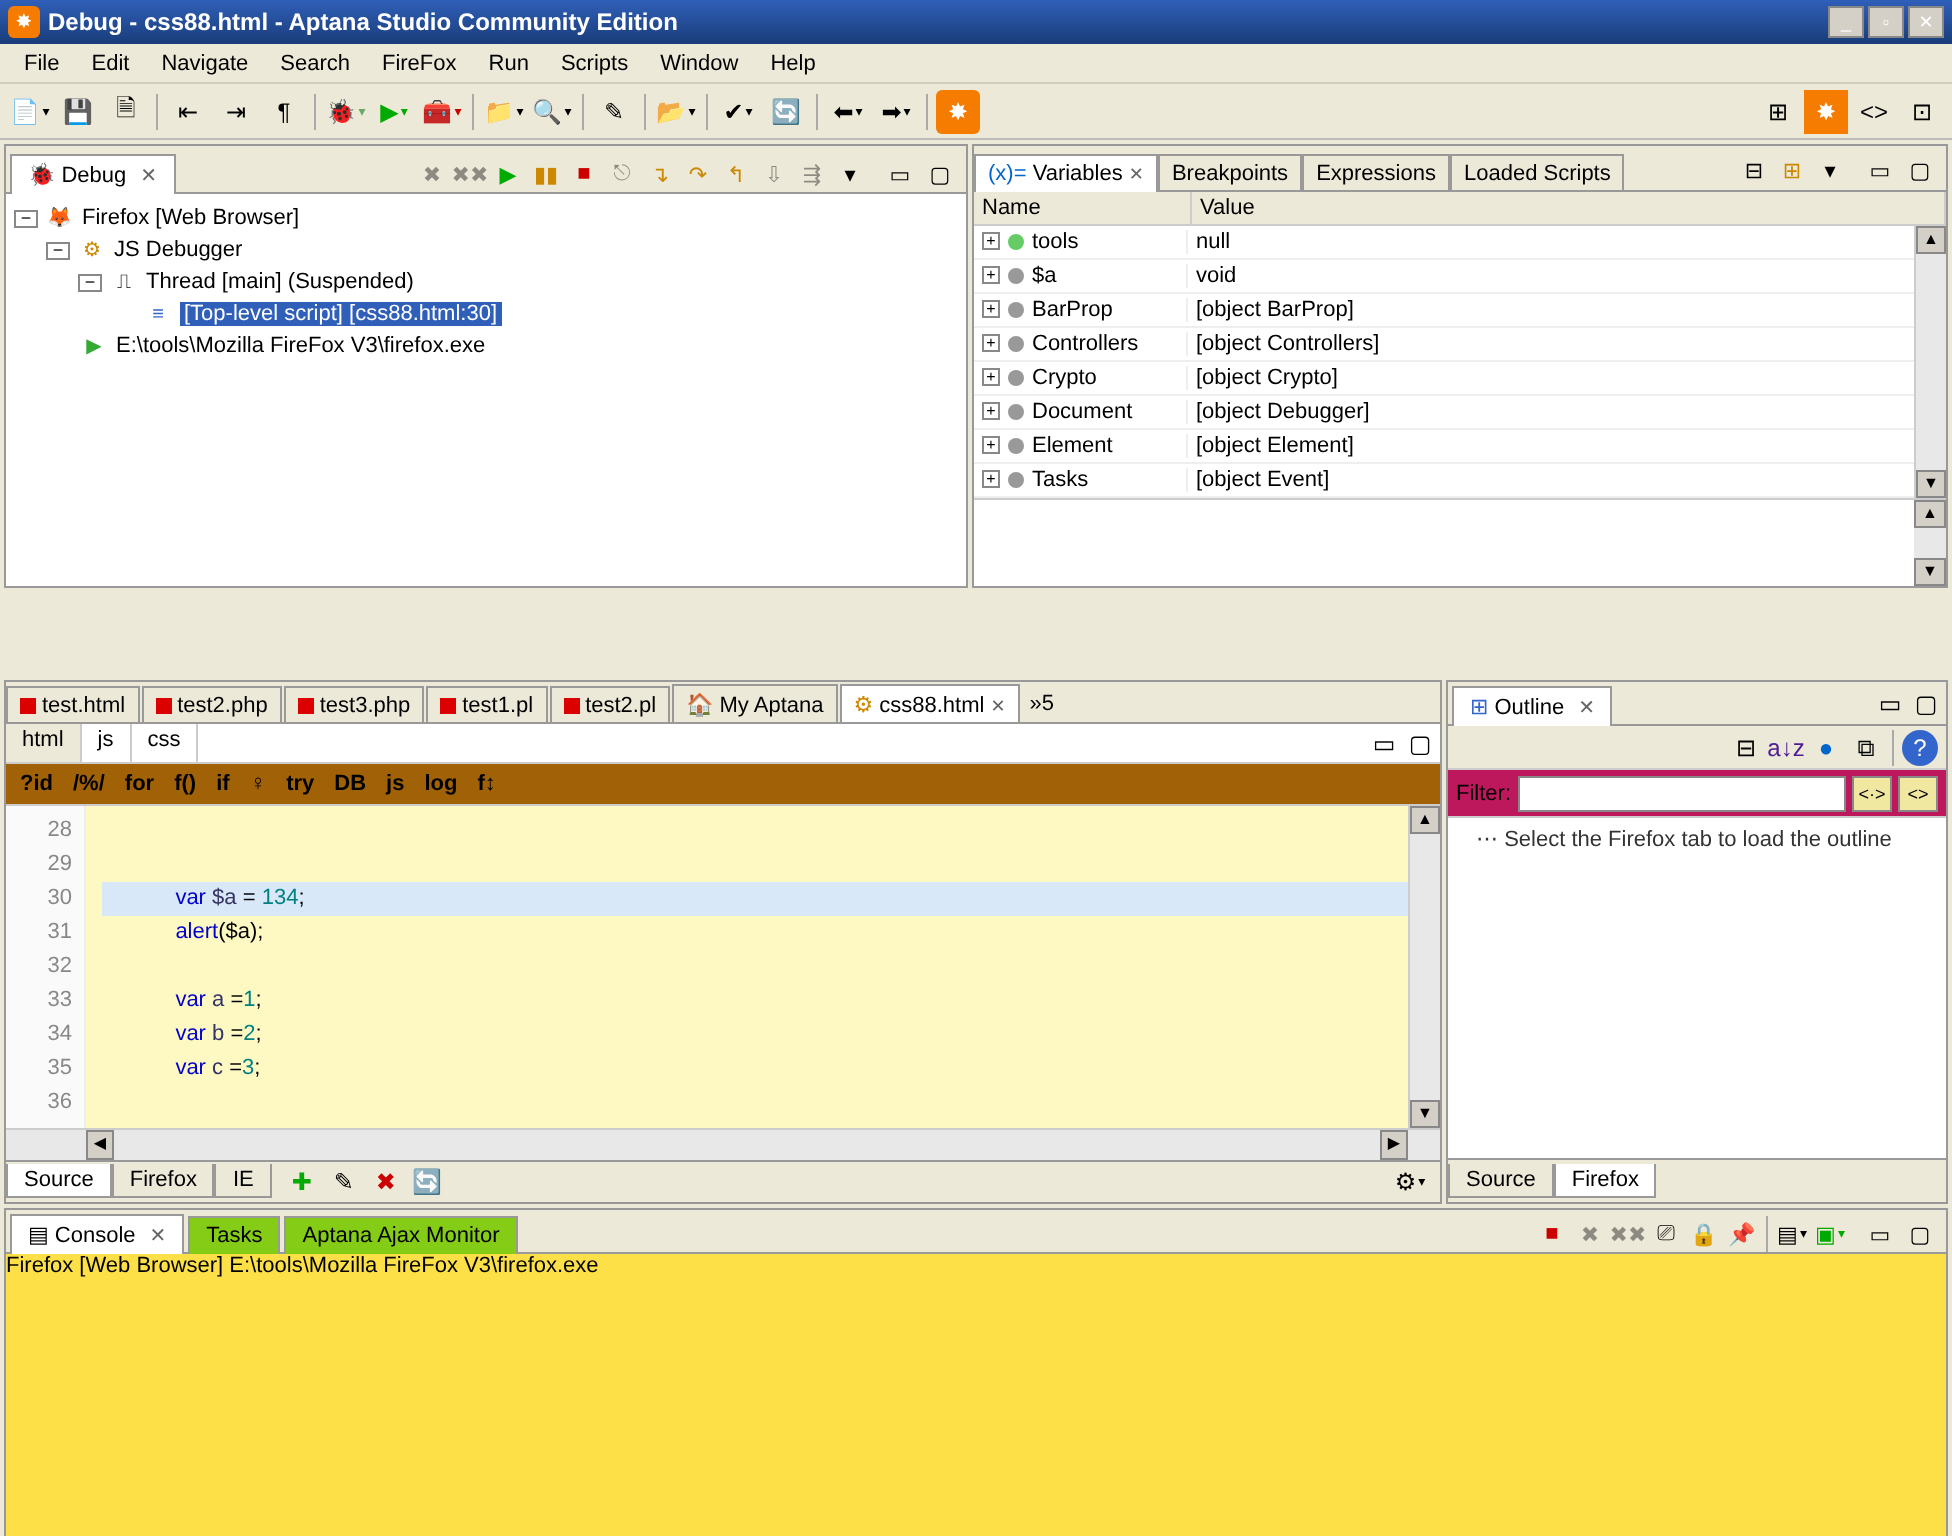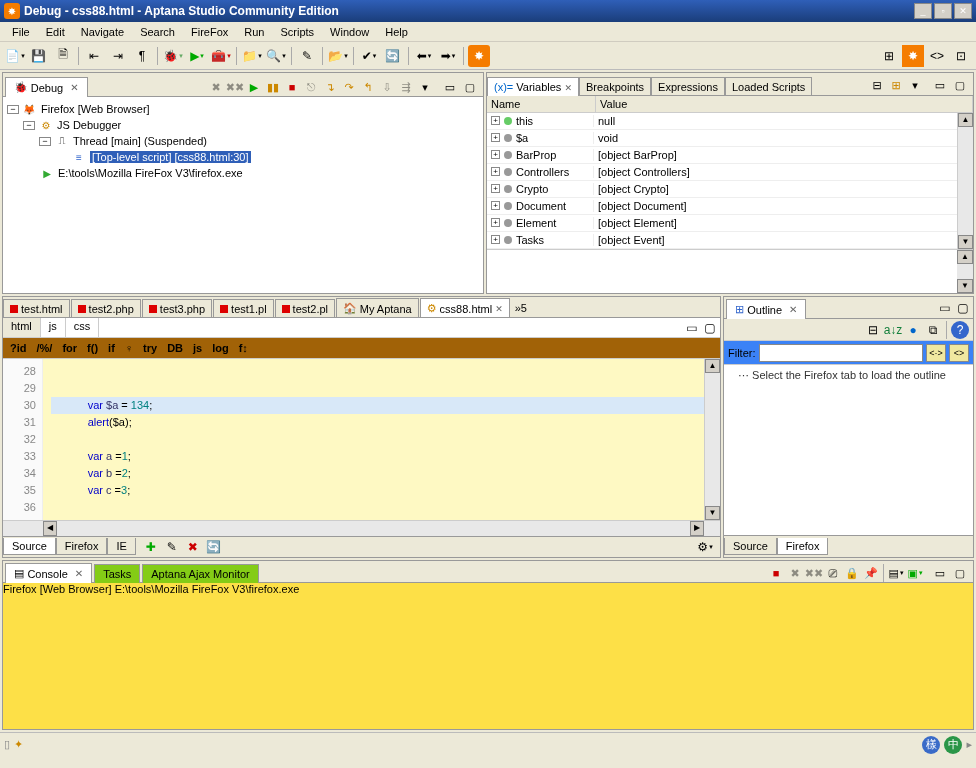--- a/index.html
+++ b/index.html
@@ -62,21 +62,21 @@
 .var-row .bullet { width: 8px; height: 8px; border-radius: 50%; margin-right: 4px; }
 .var-row .name { width: 77px; }
 .var-row .value { flex: 1; border-left: 1px solid #eee; padding-left: 4px; }
 .vars-detail { height: 46px; border-top: 1px solid #ccc; background: white; position: relative; }
 .vars-detail .sb { position: absolute; right: 0; top: 0; bottom: 0; width: 16px; background: #e8e8e8; }
 .vars-body-wrap { position: relative; flex: 1; display: flex; }
 .vars-body-wrap .sb { position: absolute; right: 0; top: 0; bottom: 0; width: 16px; background: #e8e8e8; border-left: 1px solid #ccc; }
 .sb-btn { height: 14px; background: #d4d0c8; border: 1px solid #888; font-size: 8px; text-align: center; line-height: 12px; cursor: pointer; }
 
 
-.editor-area { display: flex; }
+.editor-area { display: flex; margin-top: 44px; }
 .editor-left { width: 719px; border: 1px solid #999; margin: 0 1px 0 2px; display: flex; flex-direction: column; background: #ece9d8; }
 .editor-tabs { height: 22px; display: flex; align-items: flex-end; background: #ece9d8; border-bottom: 1px solid #999; overflow: hidden; }
 .etab { display: flex; align-items: center; gap: 3px; padding: 3px 6px; border: 1px solid #999; border-bottom: none; margin-bottom: -1px; margin-right: 1px; cursor: pointer; white-space: nowrap; font-size: 11px; }
 .etab .dot { width: 8px; height: 8px; background: #d00; display: inline-block; }
 .etab.active { background: white; }
 .sub-tabs { height: 20px; display: flex; border-bottom: 1px solid #ccc; background: white; }
 .stab { padding: 2px 8px; border-right: 1px solid #ccc; cursor: pointer; }
 .stab.active { background: #ece9d8; }
 .snippet-bar { height: 22px; display: flex; align-items: center; gap: 4px; padding: 0 4px; background: #a16207; border-bottom: 1px solid #ccc; }
 .snippet-bar span { font-weight: bold; cursor: pointer; padding: 0 3px; font-size: 11px; }
@@ -93,21 +93,21 @@
 .code-sb-h { height: 16px; background: #e8e8e8; border-top: 1px solid #ccc; display: flex; }
 .editor-bottom { height: 22px; display: flex; align-items: center; border-top: 1px solid #999; background: #ece9d8; }
 .btab { padding: 2px 8px; border: 1px solid #999; border-top: none; cursor: pointer; }
 .btab.active { background: white; }
 .ebot-tools { display: flex; gap: 3px; margin-left: 6px; }
 .ebot-right { margin-left: auto; margin-right: 4px; }
 
 
 .outline-panel { flex: 1; border: 1px solid #999; margin: 0 2px 0 1px; display: flex; flex-direction: column; background: white; }
 .outline-toolbar { height: 22px; background: #ece9d8; border-bottom: 1px solid #ccc; display: flex; align-items: center; justify-content: flex-end; gap: 2px; padding: 0 4px; }
-.filter-row { height: 24px; display: flex; align-items: center; padding: 2px 4px; background: #3b82f6; border-bottom: 1px solid #ccc; gap: 3px; }
+.filter-row { height: 24px; display: flex; align-items: center; padding: 2px 4px; background: #be185d; border-bottom: 1px solid #ccc; gap: 3px; }
 .filter-row input { flex: 1; border: 1px solid #888; height: 18px; padding: 0 3px; }
 .filter-btn { width: 20px; height: 18px; border: 1px solid #888; background: #f0e8a0; font-size: 9px; cursor: pointer; text-align: center; line-height: 16px; }
 .outline-body { flex: 1; padding: 4px; }
 .outline-bottom { height: 22px; display: flex; align-items: center; border-top: 1px solid #999; background: #ece9d8; }
 
 
 .console-area { border: 1px solid #999; margin: 2px; display: flex; flex-direction: column; background: white; height: 170px; }
 .console-body { flex: 1; padding: 0; background: #fde047; }
 
 
@@ -253,21 +253,21 @@
     </div>
     <div class="vars-header">
       <div class="vh-name">Name</div>
       <div class="vh-value">Value</div>
     </div>
     <div class="vars-body-wrap">
       <div class="vars-body" id="vars-body">
           <div class="var-row">
             <span class="exp">+</span>
             <span class="bullet" style="background:#6c6"></span>
-            <span class="name">this</span>
+            <span class="name">tools</span>
             <span class="value">null</span>
           </div>
           <div class="var-row">
             <span class="exp">+</span>
             <span class="bullet" style="background:#999"></span>
             <span class="name">$a</span>
             <span class="value">void</span>
           </div>
           <div class="var-row">
             <span class="exp">+</span>
@@ -284,21 +284,21 @@
           <div class="var-row">
             <span class="exp">+</span>
             <span class="bullet" style="background:#999"></span>
             <span class="name">Crypto</span>
             <span class="value">[object Crypto]</span>
           </div>
           <div class="var-row">
             <span class="exp">+</span>
             <span class="bullet" style="background:#999"></span>
             <span class="name">Document</span>
-            <span class="value">[object Document]</span>
+            <span class="value">[object Debugger]</span>
           </div>
           <div class="var-row">
             <span class="exp">+</span>
             <span class="bullet" style="background:#999"></span>
             <span class="name">Element</span>
             <span class="value">[object Element]</span>
           </div>
           <div class="var-row">
             <span class="exp">+</span>
             <span class="bullet" style="background:#999"></span>
@@ -438,21 +438,21 @@
         <span class="close">✕</span>
       </div>
       <div style="flex:1"></div>
       <div class="min-max" style="padding:2px">
         <div class="tb-btn" style="width:16px;height:16px">▭</div>
         <div class="tb-btn" style="width:16px;height:16px">▢</div>
       </div>
     </div>
     <div class="outline-toolbar">
       <div class="tb-btn" style="width:18px;height:18px">⊟</div>
-      <div class="tb-btn" style="width:18px;height:18px;color:#15803d">a↓z</div>
+      <div class="tb-btn" style="width:18px;height:18px;color:#4c1d95">a↓z</div>
       <div class="tb-btn" style="width:18px;height:18px;color:#06c">●</div>
       <div class="tb-btn" style="width:18px;height:18px">⧉</div>
       <div class="tb-sep"></div>
       <div class="tb-btn" style="width:18px;height:18px;background:#36c;color:white;border-radius:50%">?</div>
     </div>
     <div class="filter-row">
       <span>Filter:</span>
       <input type="text" style="">
       <div class="filter-btn">&lt;·&gt;</div>
       <div class="filter-btn">&lt;&gt;</div>

